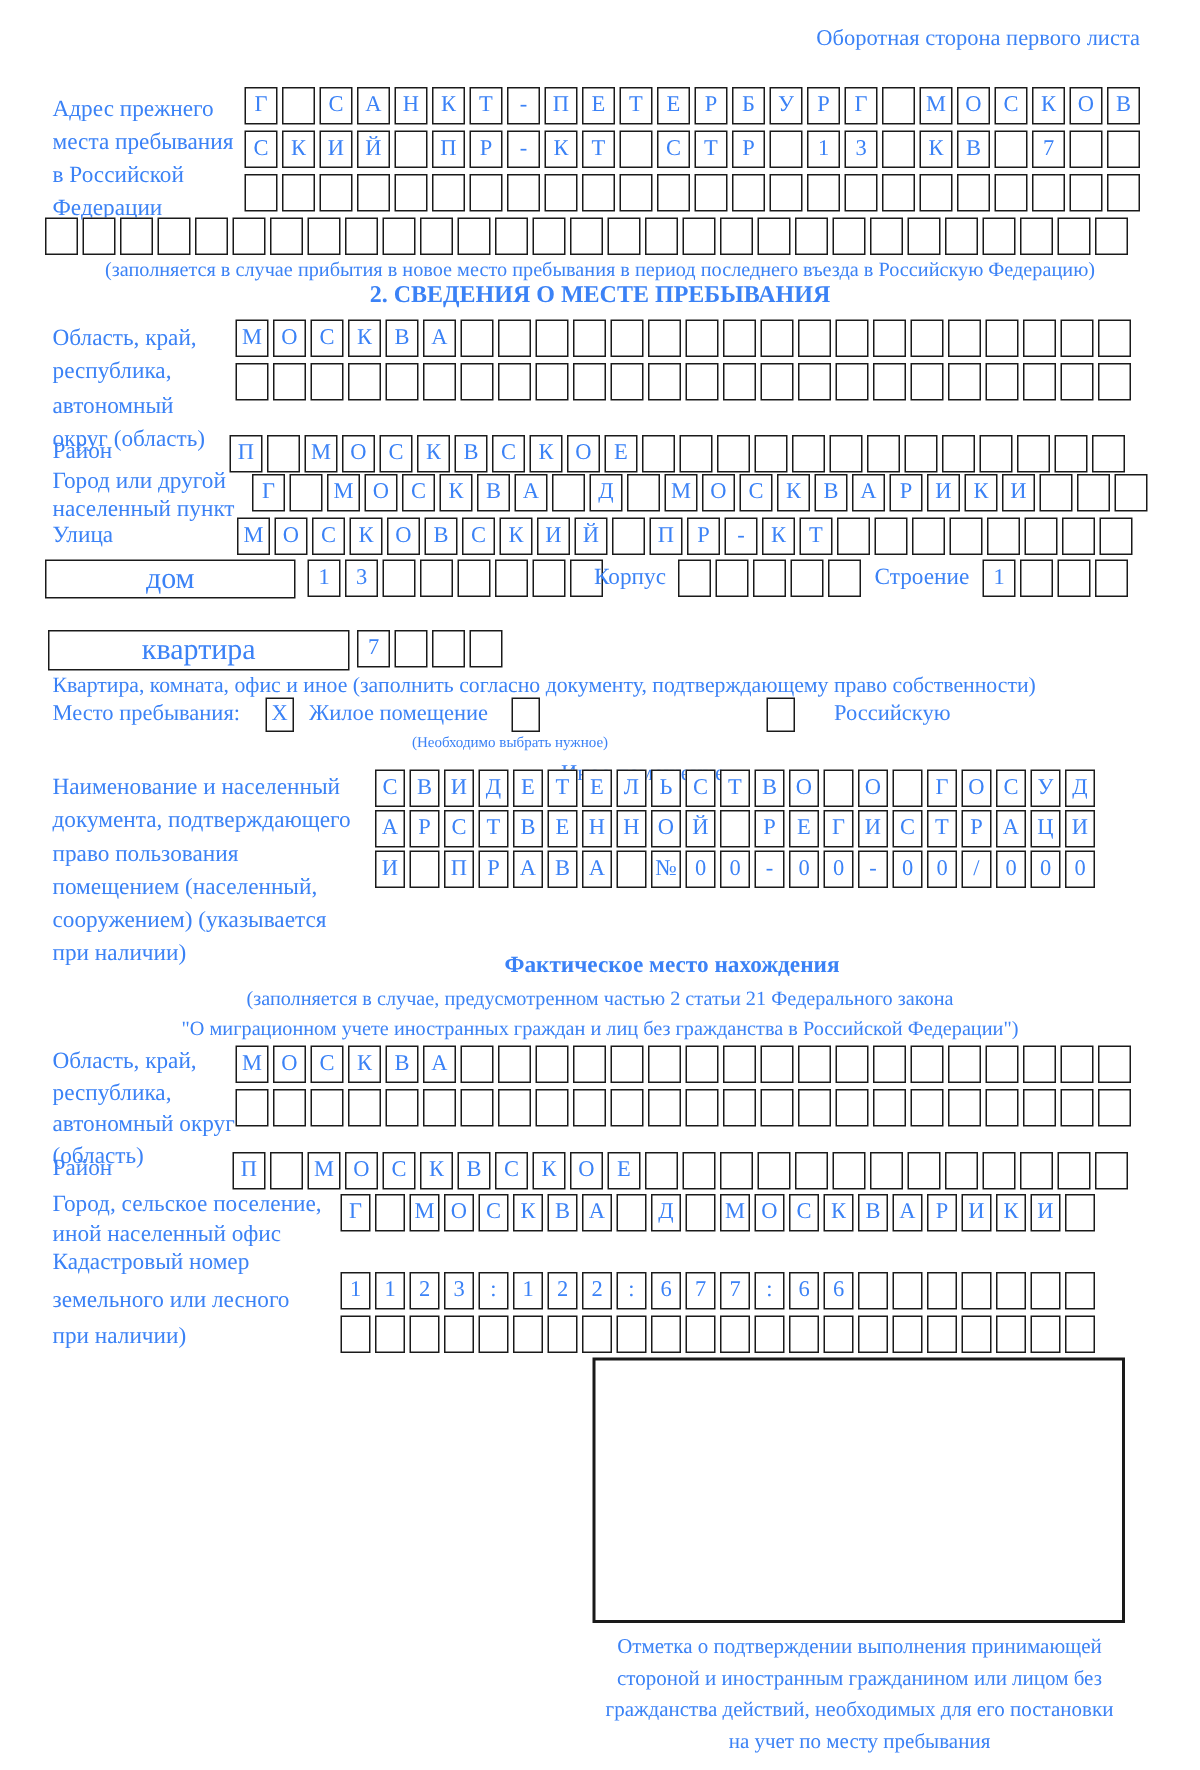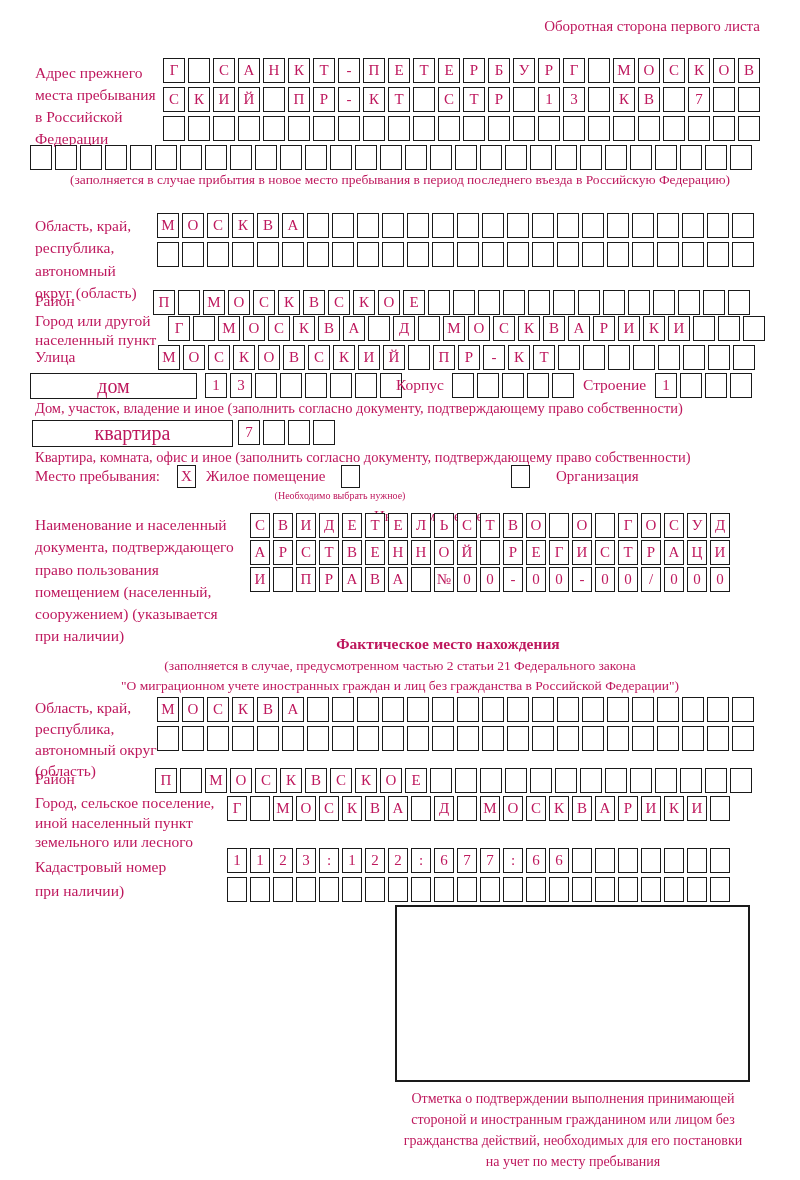--- a/index.html
+++ b/index.html
@@ -1,17 +1,17 @@
 <!DOCTYPE html>
 <html><head>
 <meta charset="utf-8">
 <style>
   html,body{margin:0;padding:0;background:#ffffff;}
   .page{position:relative;width:800px;height:1180px;background:#fff;overflow:hidden;
-        font-family:"Liberation Serif","DejaVu Serif",serif;color:#be185d;}
+        font-family:"Liberation Serif","DejaVu Serif",serif;color:#3b82f6;}
   .abs{position:absolute;}
   .lbl{font-size:15.5px;}
   .cellrow{display:flex;gap:3px;}
   .cell{box-sizing:content-box;width:20px;height:23px;border:1.6px solid #1a1a1a;
         display:inline-flex;align-items:center;justify-content:center;
         font-size:15px;background:#fff;}
   .sm .cell{width:18px;}
   .labelbox{border:1.6px solid #1a1a1a;display:flex;align-items:center;justify-content:center;
         font-size:20px;background:#fff;box-sizing:border-box;}
   .cnote{font-size:13.5px;text-align:center;width:100%;left:0;}
@@ -139,20 +139,21 @@
       <span class="cell">&nbsp;</span>
       <span class="cell">&nbsp;</span>
       <span class="cell">&nbsp;</span>
       <span class="cell">&nbsp;</span>
       <span class="cell">&nbsp;</span>
       <span class="cell">&nbsp;</span>
       <span class="cell">&nbsp;</span>
     </div>
   <div class="abs cnote" style="top:172px;">(заполняется в случае прибытия в новое место пребывания в период последнего въезда в Российскую Федерацию)</div>
 
+  <div class="abs title" style="top:188px;">2. СВЕДЕНИЯ О МЕСТЕ ПРЕБЫВАНИЯ</div>
 
   <div class="abs lbl" style="left:35px;top:215px;width:125px;line-height:22.4px;">
       <div>Область, край,</div>
       <div>республика,</div>
       <div>автономный</div>
       <div>округ (область)</div>
     </div>
   <div class="abs cellrow" style="left:157px;top:213px;">
       <span class="cell">М</span>
       <span class="cell">О</span>
@@ -312,38 +313,37 @@
       <span class="cell">&nbsp;</span>
       <span class="cell">&nbsp;</span>
     </div>
   <div class="abs lbl" style="left:583px;top:376px;">Строение</div>
   <div class="abs cellrow" style="left:655px;top:373px;">
       <span class="cell">1</span>
       <span class="cell">&nbsp;</span>
       <span class="cell">&nbsp;</span>
       <span class="cell">&nbsp;</span>
     </div>
-  <div class="abs snote" style="left:35px;top:400px;">Дом, участок, владение и иное (заполнить согласно документу, подтверждающему право собственности)</div>
 
   <div class="abs labelbox" style="left:32px;top:420px;width:201px;height:27px;">квартира</div>
   <div class="abs cellrow" style="left:238px;top:420px;">
       <span class="cell">7</span>
       <span class="cell">&nbsp;</span>
       <span class="cell">&nbsp;</span>
       <span class="cell">&nbsp;</span>
     </div>
   <div class="abs snote" style="left:35px;top:449px;">Квартира, комната, офис и иное (заполнить согласно документу, подтверждающему право собственности)</div>
 
   <div class="abs opt" style="left:35px;top:468px;">Место пребывания:</div>
   <div class="abs cb" style="left:177px;top:465px;">X</div>
   <div class="abs opt" style="left:206px;top:468px;">Жилое помещение</div>
   <div class="abs cb" style="left:341px;top:465px;"></div>
   <div class="abs opt" style="left:374px;top:468px;margin-top:40px;">Иное помещение</div>
   <div class="abs cb" style="left:511px;top:465px;"></div>
-  <div class="abs opt" style="left:556px;top:468px;">Организация</div>
+  <div class="abs opt" style="left:556px;top:468px;">Российскую</div>
   <div class="abs" style="left:160px;top:490px;width:360px;text-align:center;font-size:10px;">(Необходимо выбрать нужное)</div>
 
   <div class="abs lbl" style="left:35px;top:514px;width:215px;line-height:22.3px;">
       <div>Наименование и населенный</div>
       <div>документа, подтверждающего</div>
       <div>право пользования</div>
       <div>помещением (населенный,</div>
       <div>сооружением) (указывается</div>
       <div>при наличии)</div>
     </div>
@@ -505,21 +505,21 @@
       <span class="cell">&nbsp;</span>
       <span class="cell">&nbsp;</span>
       <span class="cell">&nbsp;</span>
       <span class="cell">&nbsp;</span>
       <span class="cell">&nbsp;</span>
       <span class="cell">&nbsp;</span>
     </div>
 
   <div class="abs lbl" style="left:35px;top:793px;line-height:20px;">
       <div>Город, сельское поселение,</div>
-      <div>иной населенный пункт</div>
+      <div>иной населенный офис</div>
     </div>
   <div class="abs cellrow sm" style="left:227px;top:796px;">
       <span class="cell">Г</span>
       <span class="cell">&nbsp;</span>
       <span class="cell">М</span>
       <span class="cell">О</span>
       <span class="cell">С</span>
       <span class="cell">К</span>
       <span class="cell">В</span>
       <span class="cell">А</span>
@@ -533,22 +533,22 @@
       <span class="cell">В</span>
       <span class="cell">А</span>
       <span class="cell">Р</span>
       <span class="cell">И</span>
       <span class="cell">К</span>
       <span class="cell">И</span>
       <span class="cell">&nbsp;</span>
     </div>
 
   <div class="abs lbl" style="left:35px;top:830px;width:190px;line-height:24.6px;">
+      <div>Кадастровый номер</div>
       <div>земельного или лесного</div>
-      <div>Кадастровый номер</div>
       <div>при наличии)</div>
     </div>
   <div class="abs cellrow sm" style="left:227px;top:848px;">
       <span class="cell">1</span>
       <span class="cell">1</span>
       <span class="cell">2</span>
       <span class="cell">3</span>
       <span class="cell">:</span>
       <span class="cell">1</span>
       <span class="cell">2</span>

